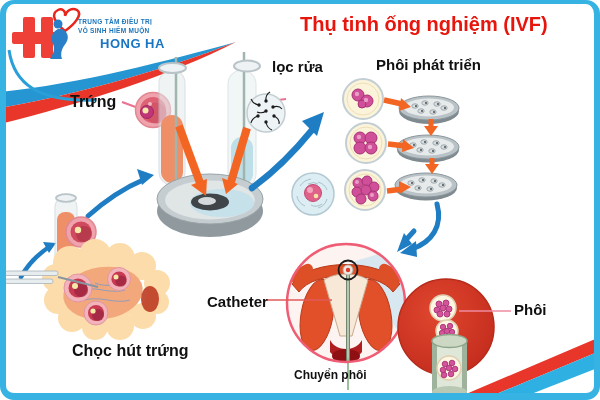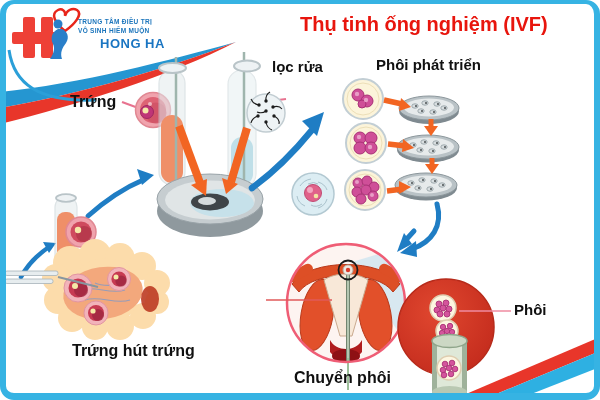--- a/index.html
+++ b/index.html
@@ -27,21 +27,21 @@
   }
   #logo-brand{
     position:absolute;left:77px;top:36px;z-index:10;color:#1a75c2;
     font-weight:bold;font-size:13px;letter-spacing:.5px;margin-left:23px;
   }
   #lbl-egg{left:70px;top:93px;font-size:16px;}
   #lbl-sperm{left:268px;top:57px;font-size:15px;line-height:19px;}
   #lbl-embryo-dev{left:376px;top:56px;font-size:15px;text-align:center;}
   #lbl-retrieval{left:72px;top:342px;font-size:16px;}
   #lbl-catheter{left:207px;top:293px;font-size:15px;}
-  #lbl-transfer{left:294px;top:369px;font-size:16px;text-align:center;}
+  #lbl-transfer{left:294px;top:369px;font-size:12px;text-align:center;}
   #lbl-embryo{left:514px;top:301px;font-size:15px;}
 </style>
 </head>
 <body>
 
 <div id="stage">
 
   <svg width="600" height="400" viewBox="0 0 600 400">
     <defs>
       <clipPath id="uclip">
@@ -405,18 +405,19 @@
   <div class="logo-small" style="left:78px;top:27px">VÔ SINH HIẾM MUỘN</div>
   <div id="logo-brand">HONG HA</div>
 
   <div id="title">Thụ tinh ống nghiệm (IVF)</div>
 
   <div class="lbl" id="lbl-egg">Trứng</div>
   <div class="lbl" id="lbl-sperm">
     <div style="padding-left:4px">lọc rửa</div>
   </div>
   <div class="lbl" id="lbl-embryo-dev">Phôi phát triển</div>
-  <div class="lbl" id="lbl-retrieval">Trứng hút trứng</div>
+  <div class="lbl" id="lbl-retrieval">Chọc hút trứng</div>
+  <div class="lbl" id="lbl-catheter">Catheter</div>
   <div class="lbl" id="lbl-transfer">Chuyển phôi</div>
   <div class="lbl" id="lbl-embryo">Phôi</div>
 
   <div id="frame"></div>
 </div>
 
 </body></html>

